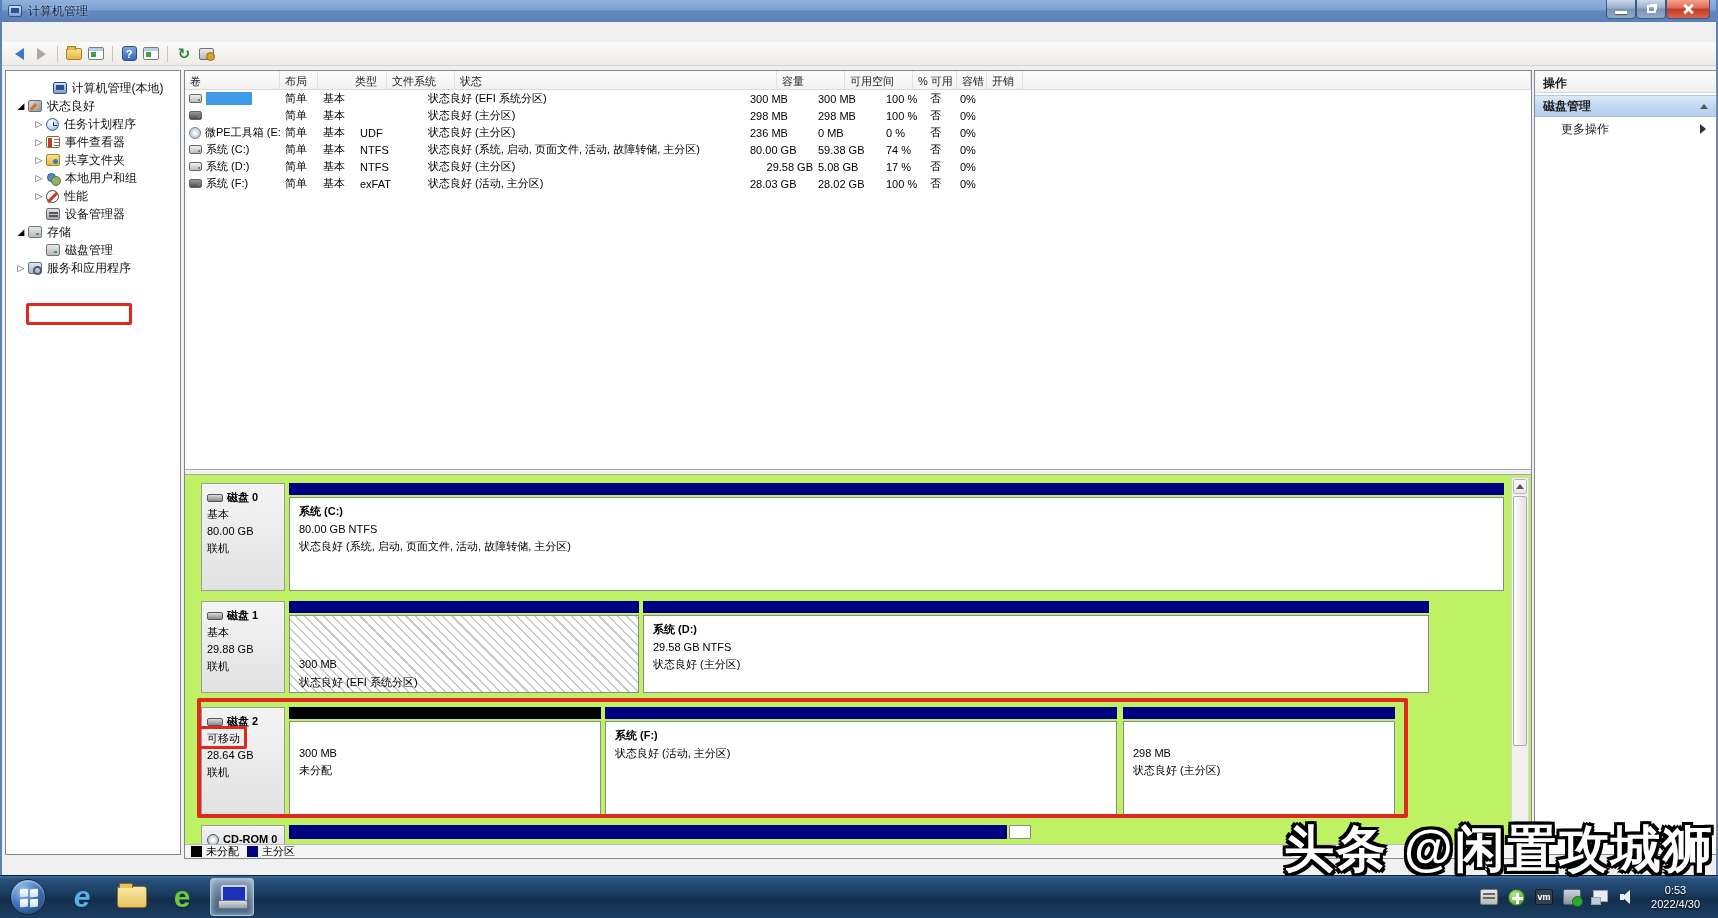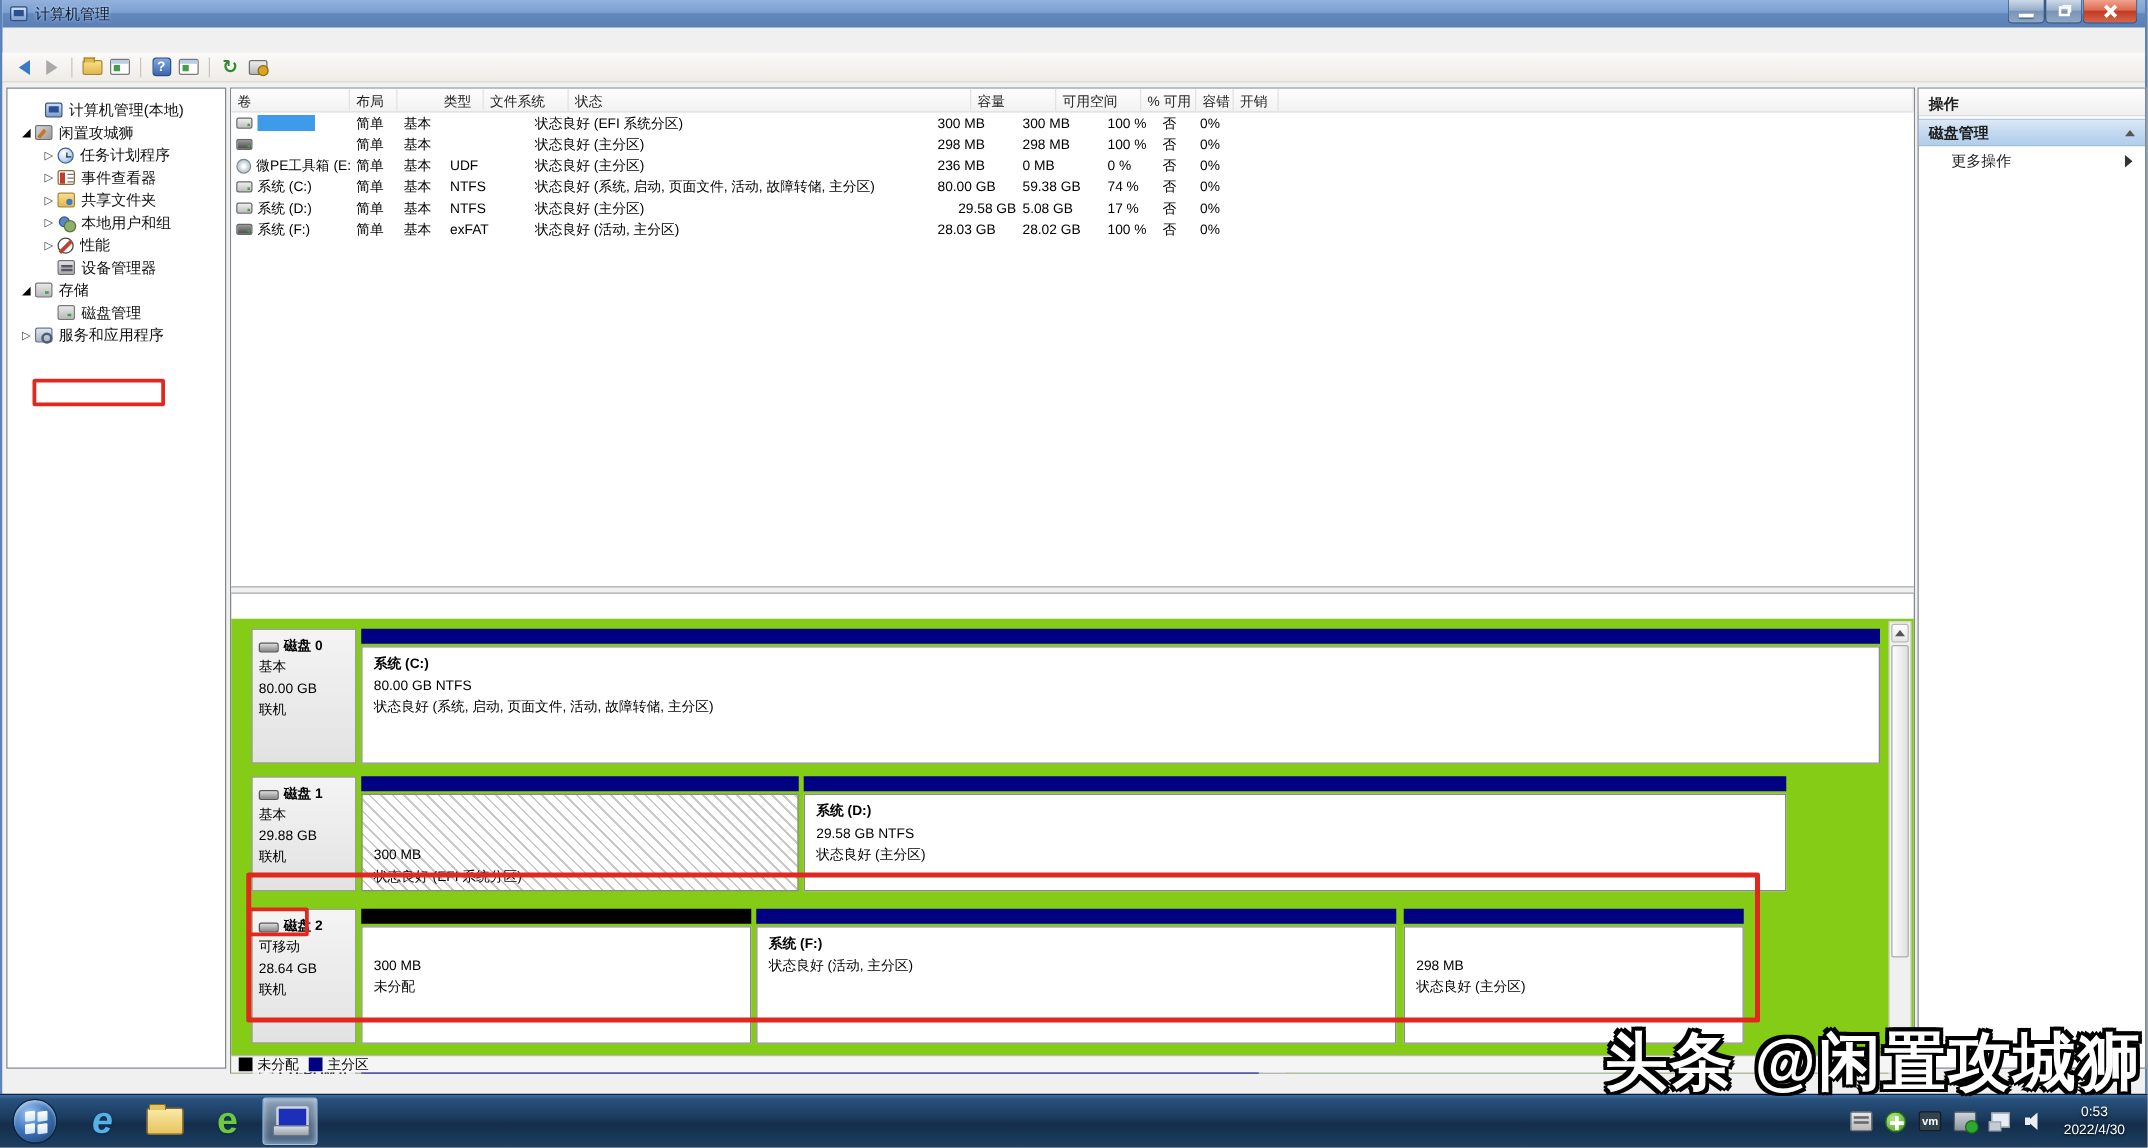--- a/index.html
+++ b/index.html
@@ -98,21 +98,21 @@
   .vicon { width:13px; height:9px; border:1px solid #666; border-radius:2px; flex:none; margin-right:4px;
            background:linear-gradient(180deg,#EFEFEF,#BDBDBD); position:relative; }
   .vicon:after { content:""; position:absolute; right:1px; bottom:1px; width:2px; height:2px; background:#3fa046; }
   .vicon.dark { background:linear-gradient(180deg,#9a9a9a,#4b4b4b); }
   .vicon.cd { width:12px; height:12px; border-radius:50%; background:radial-gradient(circle,#fff 15%,#cfd8df 50%,#9fb0ba); border:1px solid #77868f; }
   .vicon.cd:after { display:none; }
   .sel-box { width:46px; height:13px; background:#3D9BE9; }
 
   .splitter { position:absolute; left:0; top:398px; right:0; height:6px;
               background:#F0F0F0; border-top:1px solid #A9A9A9; border-bottom:1px solid #A9A9A9; }
-  .graph-pane { position:absolute; left:0; top:404px; right:0; bottom:0; background:#84cc16;margin-top:20px; }
+  .graph-pane { position:absolute; left:0; top:404px; right:0; bottom:0; background:#bef264; }
   .graph-content { position:absolute; left:0; top:0; right:0; height:371px; overflow:hidden; }
   .disk-row { position:absolute; left:0; right:0; }
   .disk-label { position:absolute; left:16px; width:84px; top:2px; bottom:2px;
                 background:linear-gradient(180deg,#F4F4F4,#E2E2E2); border:1px solid #9D9D9D;
                 padding:5px 4px 0 5px; font-size:11px; line-height:17px; color:#000; }
   .disk-title { font-weight:bold; display:flex; align-items:center; }
   .dicon { width:16px; height:8px; border:1px solid #555; border-radius:2px; margin-right:4px; flex:none;
            background:linear-gradient(180deg,#ddd,#888); }
   .dicon.cdrom { width:12px; height:12px; border-radius:50%; background:radial-gradient(circle,#fff 15%,#cfd8df 50%,#9fb0ba); }
   .part { position:absolute; top:0; bottom:0; }
@@ -245,29 +245,29 @@
       <div class="tb-btn">
           <span class="ic-refresh">↻</span>
         </div>
       <div class="tb-btn">
           <span class="ic-manage"></span>
         </div>
     </div>
 
     <div class="main">
       <div class="tree-panel" id="tree">
-          <div class="tree-row" style="padding-left: 16px;">
+          <div class="tree-row" style="padding-left: 16px; justify-content: center;">
             <div class="exp"></div>
             <div class="ticon i-computer"></div>
             <div class="tlabel">计算机管理(本地)</div>
           </div>
           <div class="tree-row" style="padding-left: 8px;">
             <div class="exp open">◢</div>
             <div class="ticon i-tools"></div>
-            <div class="tlabel">闲置攻城狮</div>
+            <div class="tlabel">状态良好</div>
           </div>
           <div class="tree-row" style="padding-left: 26px;">
             <div class="exp">▷</div>
             <div class="ticon i-scheduler"></div>
             <div class="tlabel">任务计划程序</div>
           </div>
           <div class="tree-row" style="padding-left: 26px;">
             <div class="exp">▷</div>
             <div class="ticon i-event"></div>
             <div class="tlabel">事件查看器</div>

